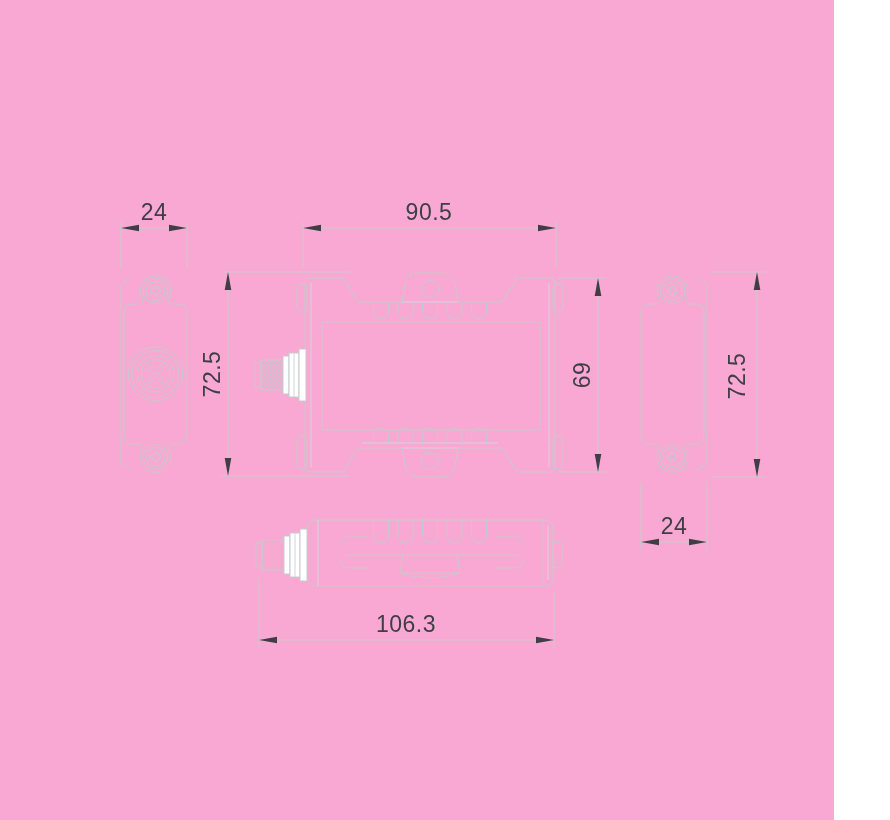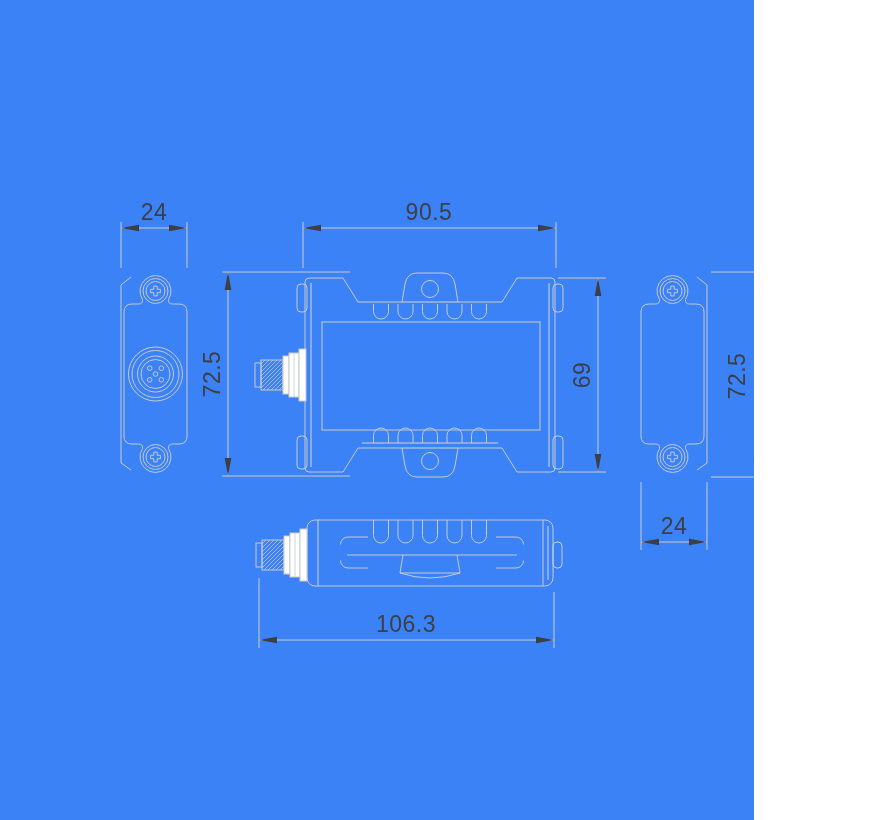--- a/index.html
+++ b/index.html
@@ -1,16 +1,16 @@
 <!DOCTYPE html>
 <html><head>
 <meta charset="utf-8">
 <style>
   html,body{margin:0;padding:0;background:#ffffff;}
-  .page{width:754px;height:820px;background:#3b82f6;position:relative;overflow:hidden;}
+  .page{width:834px;height:820px;background:#f9a8d4;position:relative;overflow:hidden;}
   svg{display:block;}
   .ln{stroke:#c7cacb;stroke-width:1;fill:none;}
   .lnf{stroke:#c7cacb;stroke-width:1;fill:#ffffff;}
   .faint{stroke:#d2d5d6;stroke-width:1;fill:none;}
   .dimln{stroke:#c9cccd;stroke-width:1;fill:none;}
   .arrow{fill:#3e3e45;stroke:none;}
   text.dim{font-family:"Liberation Sans",sans-serif;font-size:23px;fill:#3e3e45;letter-spacing:0.5px;text-anchor:middle;}
 </style>
 </head>
 <body>

